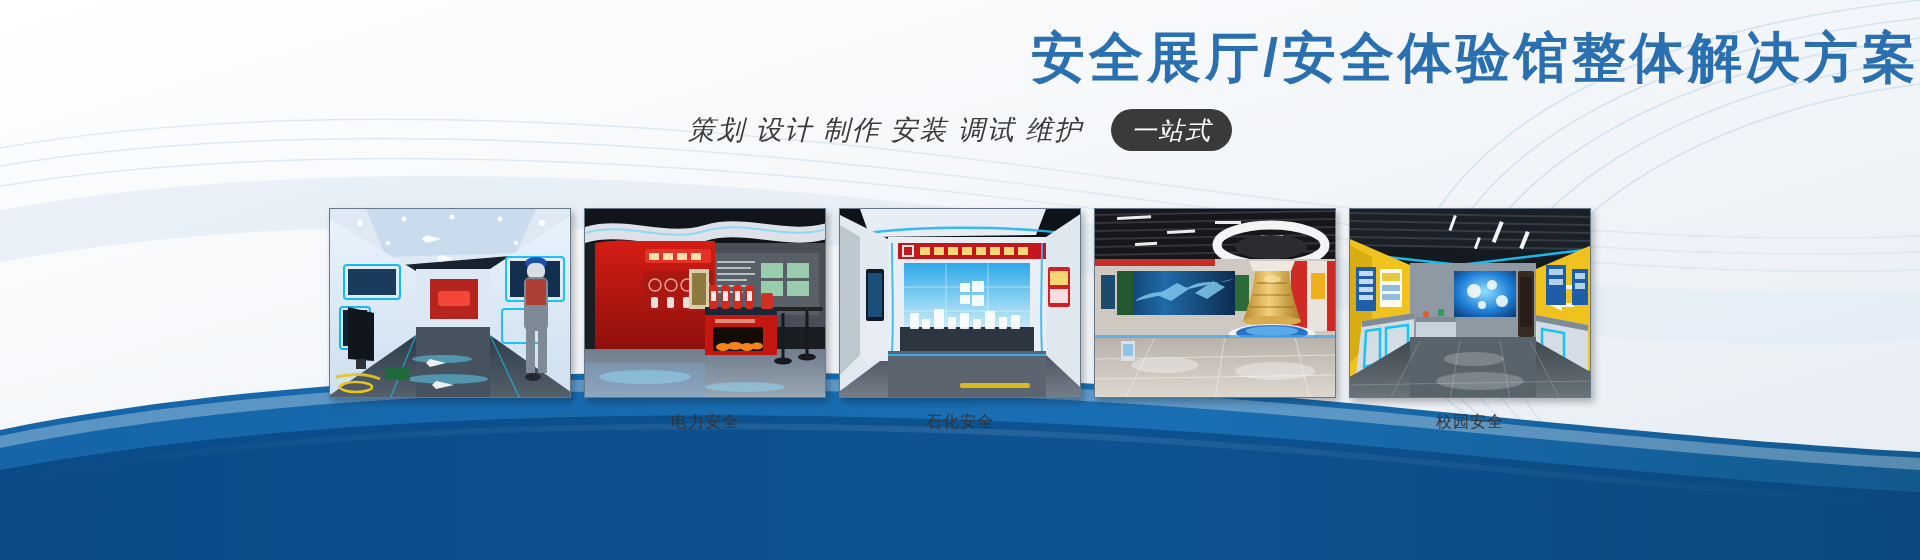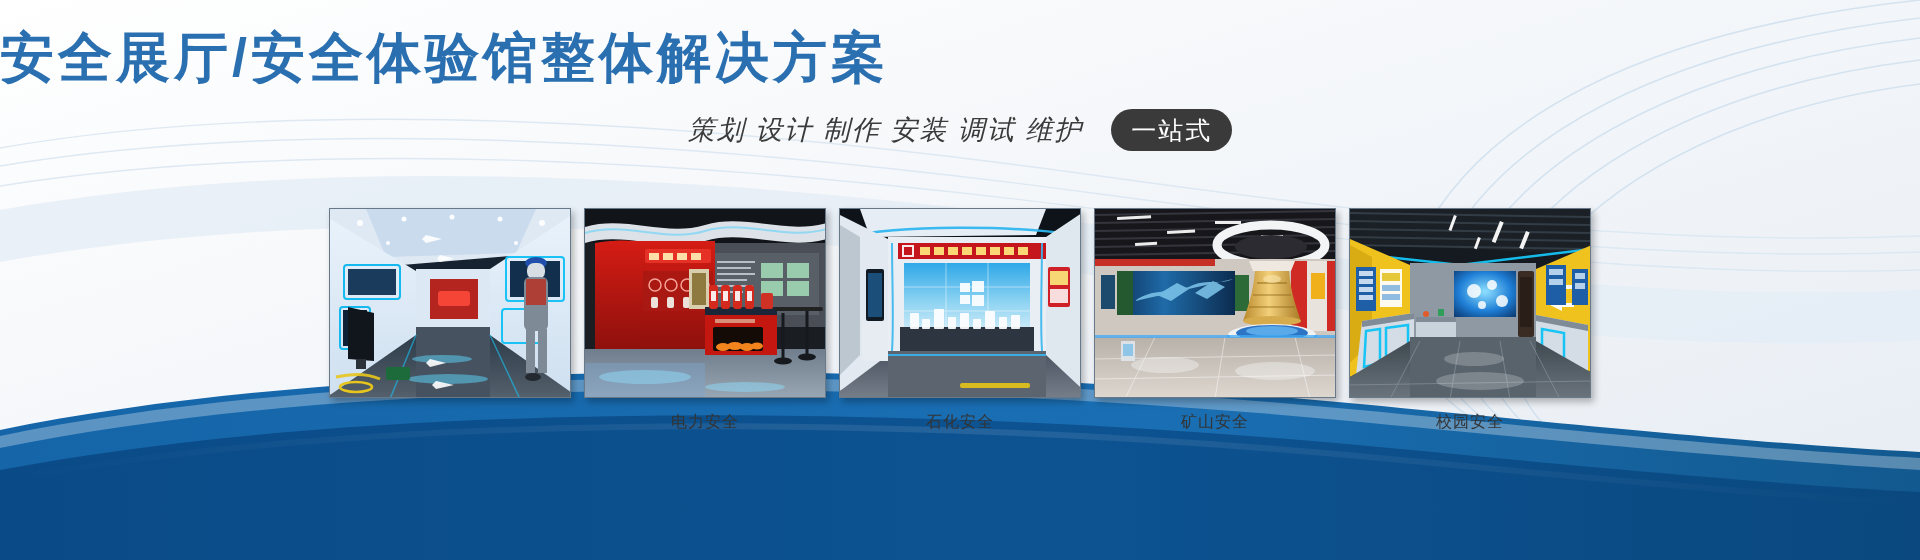--- a/index.html
+++ b/index.html
@@ -20,21 +20,21 @@
   }
 
   
   .bg-svg { position: absolute; inset: 0; width: 1920px; height: 560px; }
 
   
   .header {
     position: absolute;
     top: 0; left: 0;
     width: 1920px;
-    text-align: left;
+    text-align: right;
     z-index: 5;
   }
   .title {
     margin-top: 28px;
     font-size: 54px;
     font-weight: bold;
     letter-spacing: 4px;
     color: #2a6fb0;
     line-height: 1.1;
     font-family: "Liberation Sans", "DejaVu Sans", sans-serif;
@@ -59,20 +59,21 @@
     margin-left: 16px;
     display: inline-flex;
     align-items: center;
     justify-content: center;
     height: 42px;
     padding: 0 20px;
     border-radius: 21px;
     background: #3a3a3a;
     color: #ffffff;
     font-size: 25px;
+    font-style: italic;
     letter-spacing: 2px;
     white-space: nowrap;
   }
 
   
   .cards {
     position: absolute;
     top: 208px;
     left: 0;
     width: 1920px;
@@ -544,21 +545,20 @@
             <ellipse cx="70" cy="156" rx="34" ry="8"></ellipse>
             <ellipse cx="180" cy="162" rx="40" ry="9"></ellipse>
           </g>
 
           <rect x="0" y="126" width="242" height="3" fill="#3fa9f5" opacity="0.75"></rect>
 
           <rect x="26" y="132" width="14" height="20" fill="#dfe6ec" opacity="0.9"></rect>
           <rect x="28" y="135" width="10" height="12" fill="#8fc6e8"></rect>
         </svg>
       </div>
-      <div class="caption">矿山安全</div>
     </div>
 
     <div class="card">
       <div class="thumb">
         <svg viewBox="0 0 242 190" preserveAspectRatio="none">
           <defs>
             <linearGradient id="c5floor" x1="0" y1="0" x2="0" y2="1">
               <stop offset="0%" stop-color="#3f4950"></stop>
                 <stop offset="100%" stop-color="#6c757d"></stop>
             </linearGradient>

